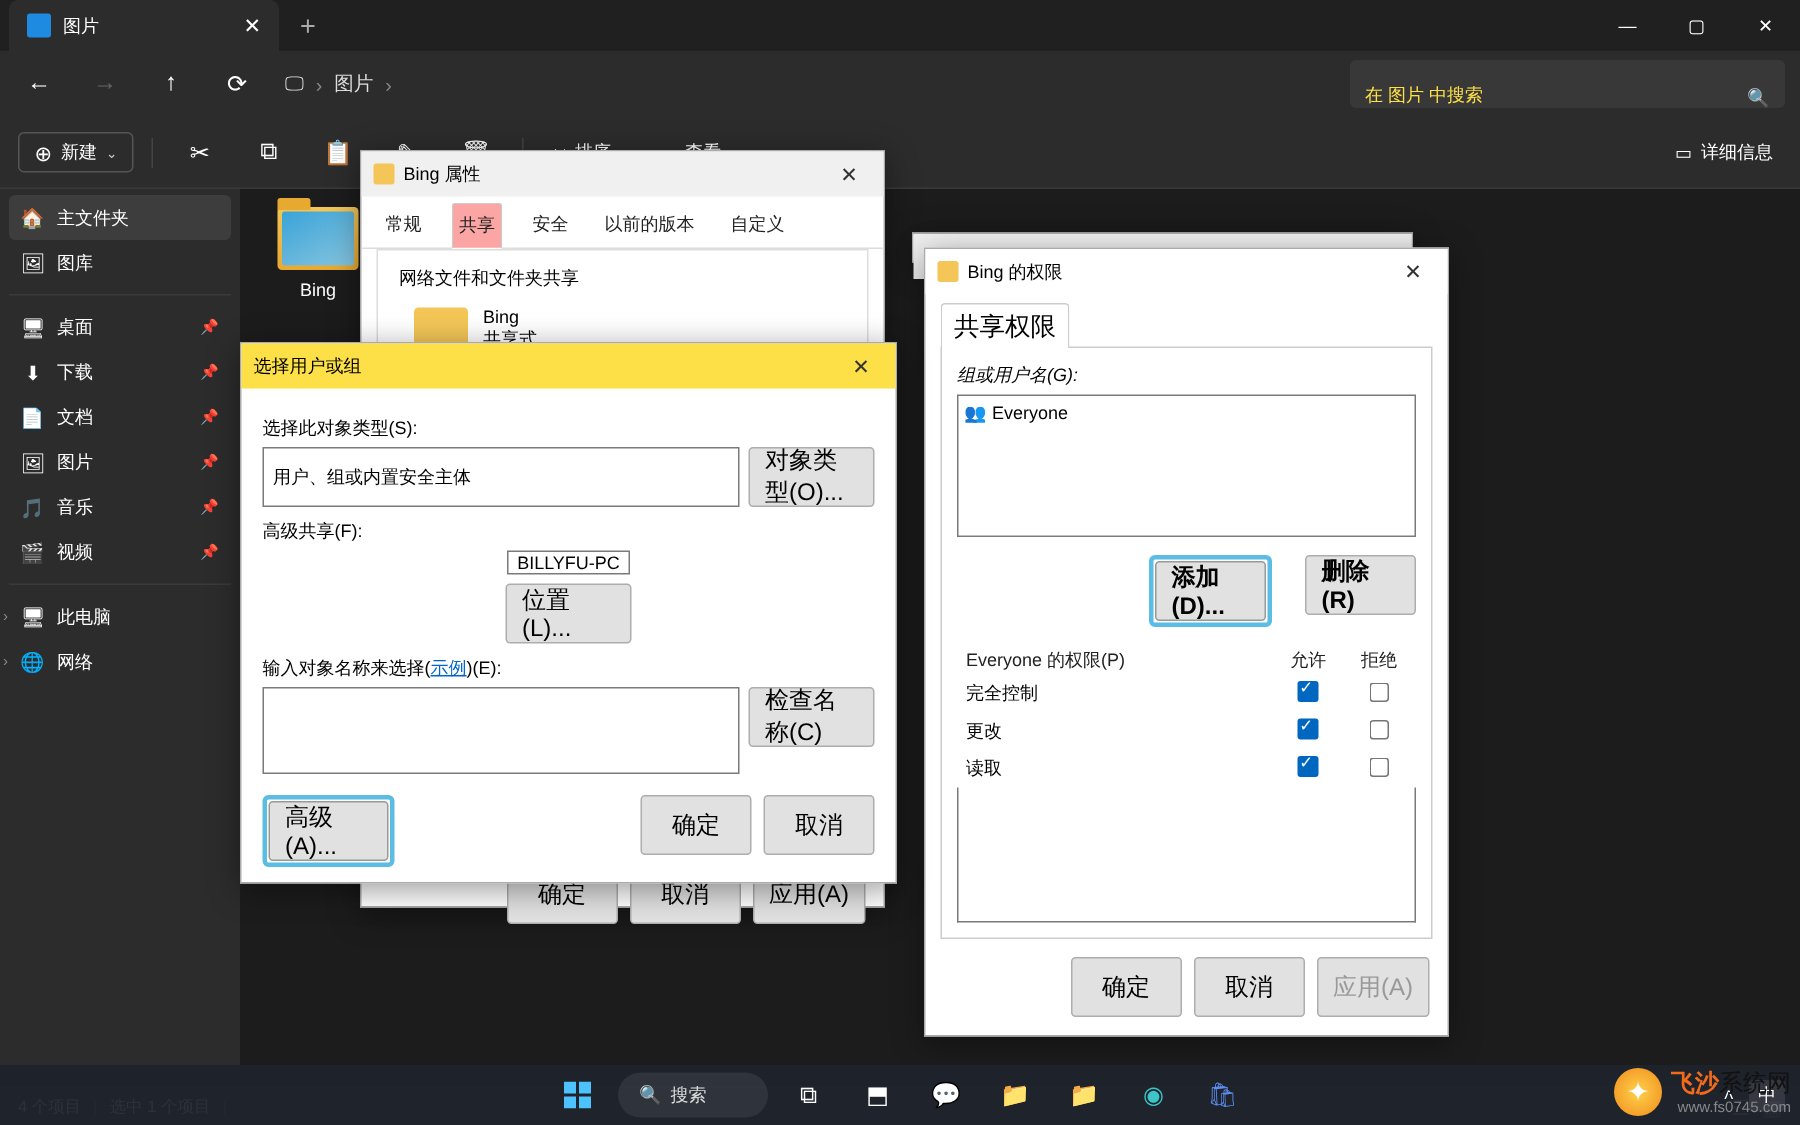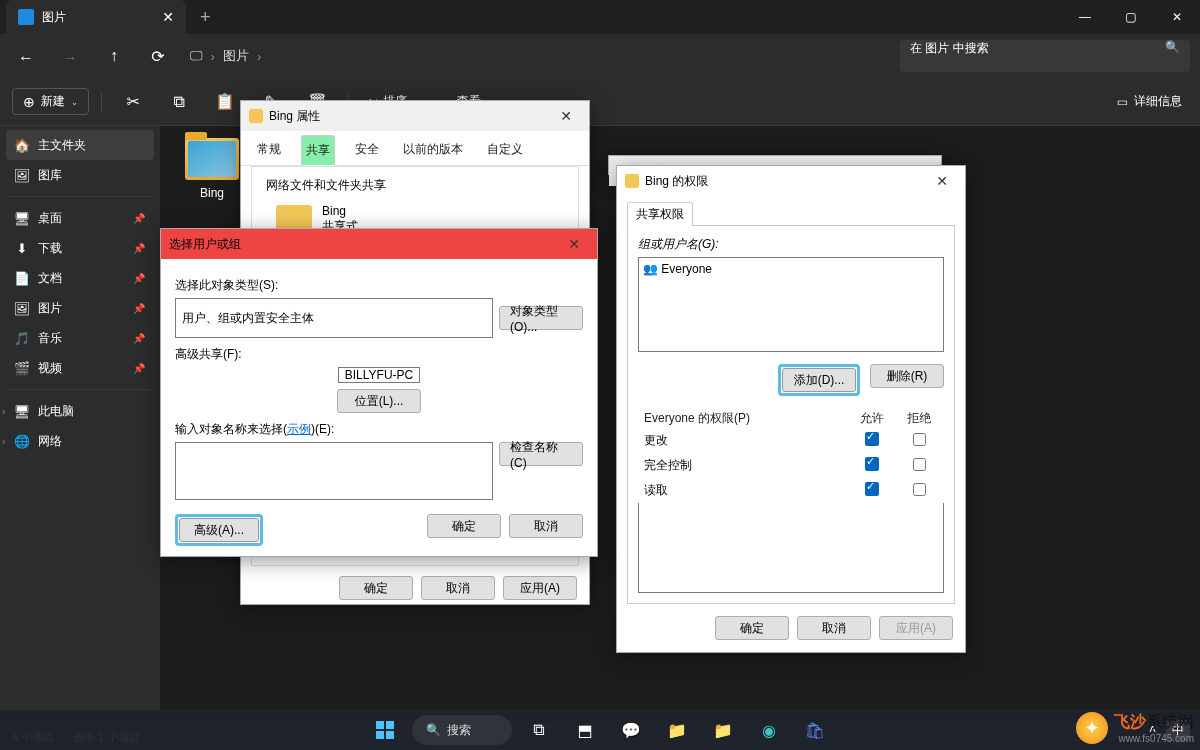--- a/index.html
+++ b/index.html
@@ -10,21 +10,21 @@
 .tab .ico { width: 16px; height: 16px; background: #1e8ae0; margin-right: 8px; border-radius: 2px; }
 .tab .close { margin-left: auto; color: #fff; font-size: 14px; }
 .addtab { color: #aaa; font-size: 18px; margin-left: 14px; }
 .winctrl { position: absolute; right: 0; display: flex; }
 .winctrl div { width: 46px; height: 32px; display: flex; align-items: center; justify-content: center; color: #fff; font-size: 12px; }
 
 .navbar { height: 44px; background: #2c2c2c; display: flex; align-items: center; padding: 0 10px; gap: 12px; color: #fff; }
 .navbtn { width: 32px; height: 32px; display: flex; align-items: center; justify-content: center; color: #fff; font-size: 16px; }
 .addr { display: flex; align-items: center; gap: 8px; color: #ddd; font-size: 13px; flex: 0 0 auto; margin-left: 4px; }
 .addr .chev { color: #888; }
-.search { margin-left: auto; width: 290px; height: 32px; background: #383838; border-radius: 4px; display: flex; align-items: flex-start; padding: 0 10px; color: #ffffff; justify-content: space-between; }
+.search { margin-left: auto; width: 290px; height: 32px; background: #383838; border-radius: 4px; display: flex; align-items: flex-end; padding: 0 10px; color: #fde047; justify-content: space-between; }
 
 .toolbar { height: 48px; background: #2c2c2c; border-bottom: 1px solid #3a3a3a; display: flex; align-items: center; padding: 0 12px; gap: 8px; color: #fff; }
 .newbtn { display: flex; align-items: center; gap: 6px; border: 1px solid #555; border-radius: 4px; padding: 4px 10px; }
 .newbtn .plus { font-size: 14px; color: #fff; }
 .newbtn .chev { font-size: 9px; color: #ccc; }
 .tbico { width: 38px; height: 32px; display: flex; align-items: center; justify-content: center; border-radius: 4px; font-size: 16px; }
 .tbsep { width: 1px; height: 20px; background: #444; margin: 0 4px; }
 .tblabel { display: flex; align-items: center; gap: 4px; padding: 0 6px; }
 .tbright { margin-left: auto; display: flex; align-items: center; gap: 6px; padding-right: 6px; }
 
@@ -44,27 +44,27 @@
 
 .statusbar { position: absolute; left: 0; bottom: 0; right: 0; height: 26px; background: #252525; color: #ccc; font-size: 11px; display: flex; align-items: center; padding: 0 12px; gap: 8px; border-top: 1px solid #3a3a3a; }
 .statusbar .bar { color: #555; }
 .sbright { margin-left: auto; display: flex; gap: 8px; color: #888; font-size: 14px; }
 
 .dialog { position: absolute; background: #fff; border: 1px solid #aaa; box-shadow: 0 4px 20px rgba(0,0,0,.4); color: #000; }
 .dlgtitle { height: 30px; display: flex; align-items: center; padding: 0 8px; font-size: 12px; background: #f0f0f0; position: relative; }
 .dlgtitle .dclose { margin-left: auto; font-size: 14px; color: #333; width: 30px; text-align: center; }
 .dlgtitle .fico { width: 14px; height: 14px; background: #f3c657; border-radius: 2px; margin-right: 6px; }
 .dlgbody { padding: 10px 14px; }
-.dlgbtn { height: 24px; min-width: 74px; border: 1px solid #adadad; background: #e1e1e1; border-radius: 3px; font-size: 12px; display: inline-flex; align-items: center; justify-content: center; padding: 0 10px; }
+.dlgbtn { height: 40px; min-width: 74px; border: 1px solid #adadad; background: #e1e1e1; border-radius: 3px; font-size: 16px; display: inline-flex; align-items: center; justify-content: center; padding: 0 10px; }
 .hl { border: 3px solid #5bbce4; border-radius: 4px; padding: 1px; display: inline-block; }
 .hl .dlgbtn { border-color: #999; }
 
 .tabs { display: flex; gap: 16px; border-bottom: 1px solid #ddd; padding: 4px 12px 0 12px; font-size: 12px; }
 .tabitem { padding: 6px 4px; color: #222; }
-.tabitem.act { border: 1px solid #ccc; border-bottom-color: #fff; margin-bottom: -1px; border-radius: 3px 3px 0 0; background: #86efac; }
+.tabitem.act { border: 1px solid #ccc; border-bottom-color: #fff; margin-bottom: -1px; border-radius: 3px 3px 0 0; background: #fca5a5; }
 
 .field { margin: 8px 0; }
 .fieldrow { display: flex; align-items: center; gap: 6px; }
 .fieldbox { border: 1px solid #7a7a7a; height: 40px; padding: 0 6px; display: flex; align-items: center; font-size: 12px; background: #fff; }
 .link-blue { color: #0066cc; text-decoration: underline; }
 
 .listbox { border: 1px solid #7a7a7a; background: #fff; font-size: 12px; }
 .permtable { width: 100%; font-size: 12px; margin-top: 6px; }
 .permtable th { font-weight: normal; color: #222; }
 .permtable td { padding: 3px 0; }
@@ -246,21 +246,21 @@
 </div>
 
 <div class="dialog" style="left:608px; top:155px; width:334px; height:20px; z-index:9;">
   <div class="dlgtitle">
     <span>高级共享</span>
     <span class="dclose">✕</span>
   </div>
 </div>
 
 <div class="dialog" style="left:160px; top:228px; width:438px; z-index:30;">
-  <div class="dlgtitle" style="background:#ef4444;">
+  <div class="dlgtitle" style="background:#fde047;">
     <span>选择用户或组</span>
     <span class="dclose">✕</span>
   </div>
   <div class="dlgbody">
     <div class="field">
       <div>选择此对象类型(S):</div>
       <div class="fieldrow" style="margin-top:4px;">
         <div class="fieldbox" style="flex:1;">用户、组或内置安全主体</div>
         <div class="dlgbtn" style="width:84px;">对象类型(O)...</div>
       </div>
@@ -293,48 +293,48 @@
   </div>
 </div>
 
 <div class="dialog" style="left:616px; top:165px; width:350px; z-index:20;">
   <div class="dlgtitle" style="background:#fff;">
     <div class="fico"></div>
     <span>Bing 的权限</span>
     <span class="dclose">✕</span>
   </div>
   <div style="padding:6px 10px 0 10px;">
-    <div style="border:1px solid #ccc; border-bottom:none; display:inline-block; padding:3px 8px; font-size:12px; background:#fff; border-radius:3px 3px 0 0;">共享权限</div>
+    <div style="border:1px solid #ccc; border-bottom:none; display:inline-block; padding:3px 8px; font-size:17px; background:#fff; border-radius:3px 3px 0 0;">共享权限</div>
     <div style="border:1px solid #ccc; padding:10px; margin-top:-1px;">
       <div style="margin-bottom:4px;font-style:italic;">组或用户名(G):</div>
       <div class="listbox" style="height:95px; padding:4px;">
         <div>👥 <span>Everyone</span></div>
       </div>
-      <div style="display:flex; gap:10px; justify-content:flex-end; margin:12px 0;">
+      <div style="display:flex; gap:22px; justify-content:flex-end; margin:12px 0;font-weight:bold;">
         <span class="hl">
           <div class="dlgbtn" style="width:68px;">添加(D)...</div>
         </span>
         <div class="dlgbtn" style="width:68px;">删除(R)</div>
       </div>
       <table class="permtable">
         <tbody>
             <tr>
               <th class="lbl">Everyone 的权限(P)</th>
               <th>允许</th>
               <th>拒绝</th>
             </tr>
         </tbody>
           <tbody>
-        <tr>
-              <td class="lbl">更改</td>
+        <tr style="border:1px solid #7a7a7a;">
+              <td class="lbl">完全控制</td>
               <td class="chk"><input type="checkbox" class="on" checked="" style=""></td>
               <td class="chk"><input type="checkbox" class="off" style=""></td>
             </tr>
-        <tr style="border:1px solid #7a7a7a;">
-              <td class="lbl">完全控制</td>
+        <tr>
+              <td class="lbl">更改</td>
               <td class="chk"><input type="checkbox" class="on" checked="" style=""></td>
               <td class="chk"><input type="checkbox" class="off" style=""></td>
             </tr>
         <tr>
               <td class="lbl">读取</td>
               <td class="chk"><input type="checkbox" class="on" checked="" style=""></td>
               <td class="chk"><input type="checkbox" class="off" style=""></td>
             </tr>
         </tbody>
       </table>

